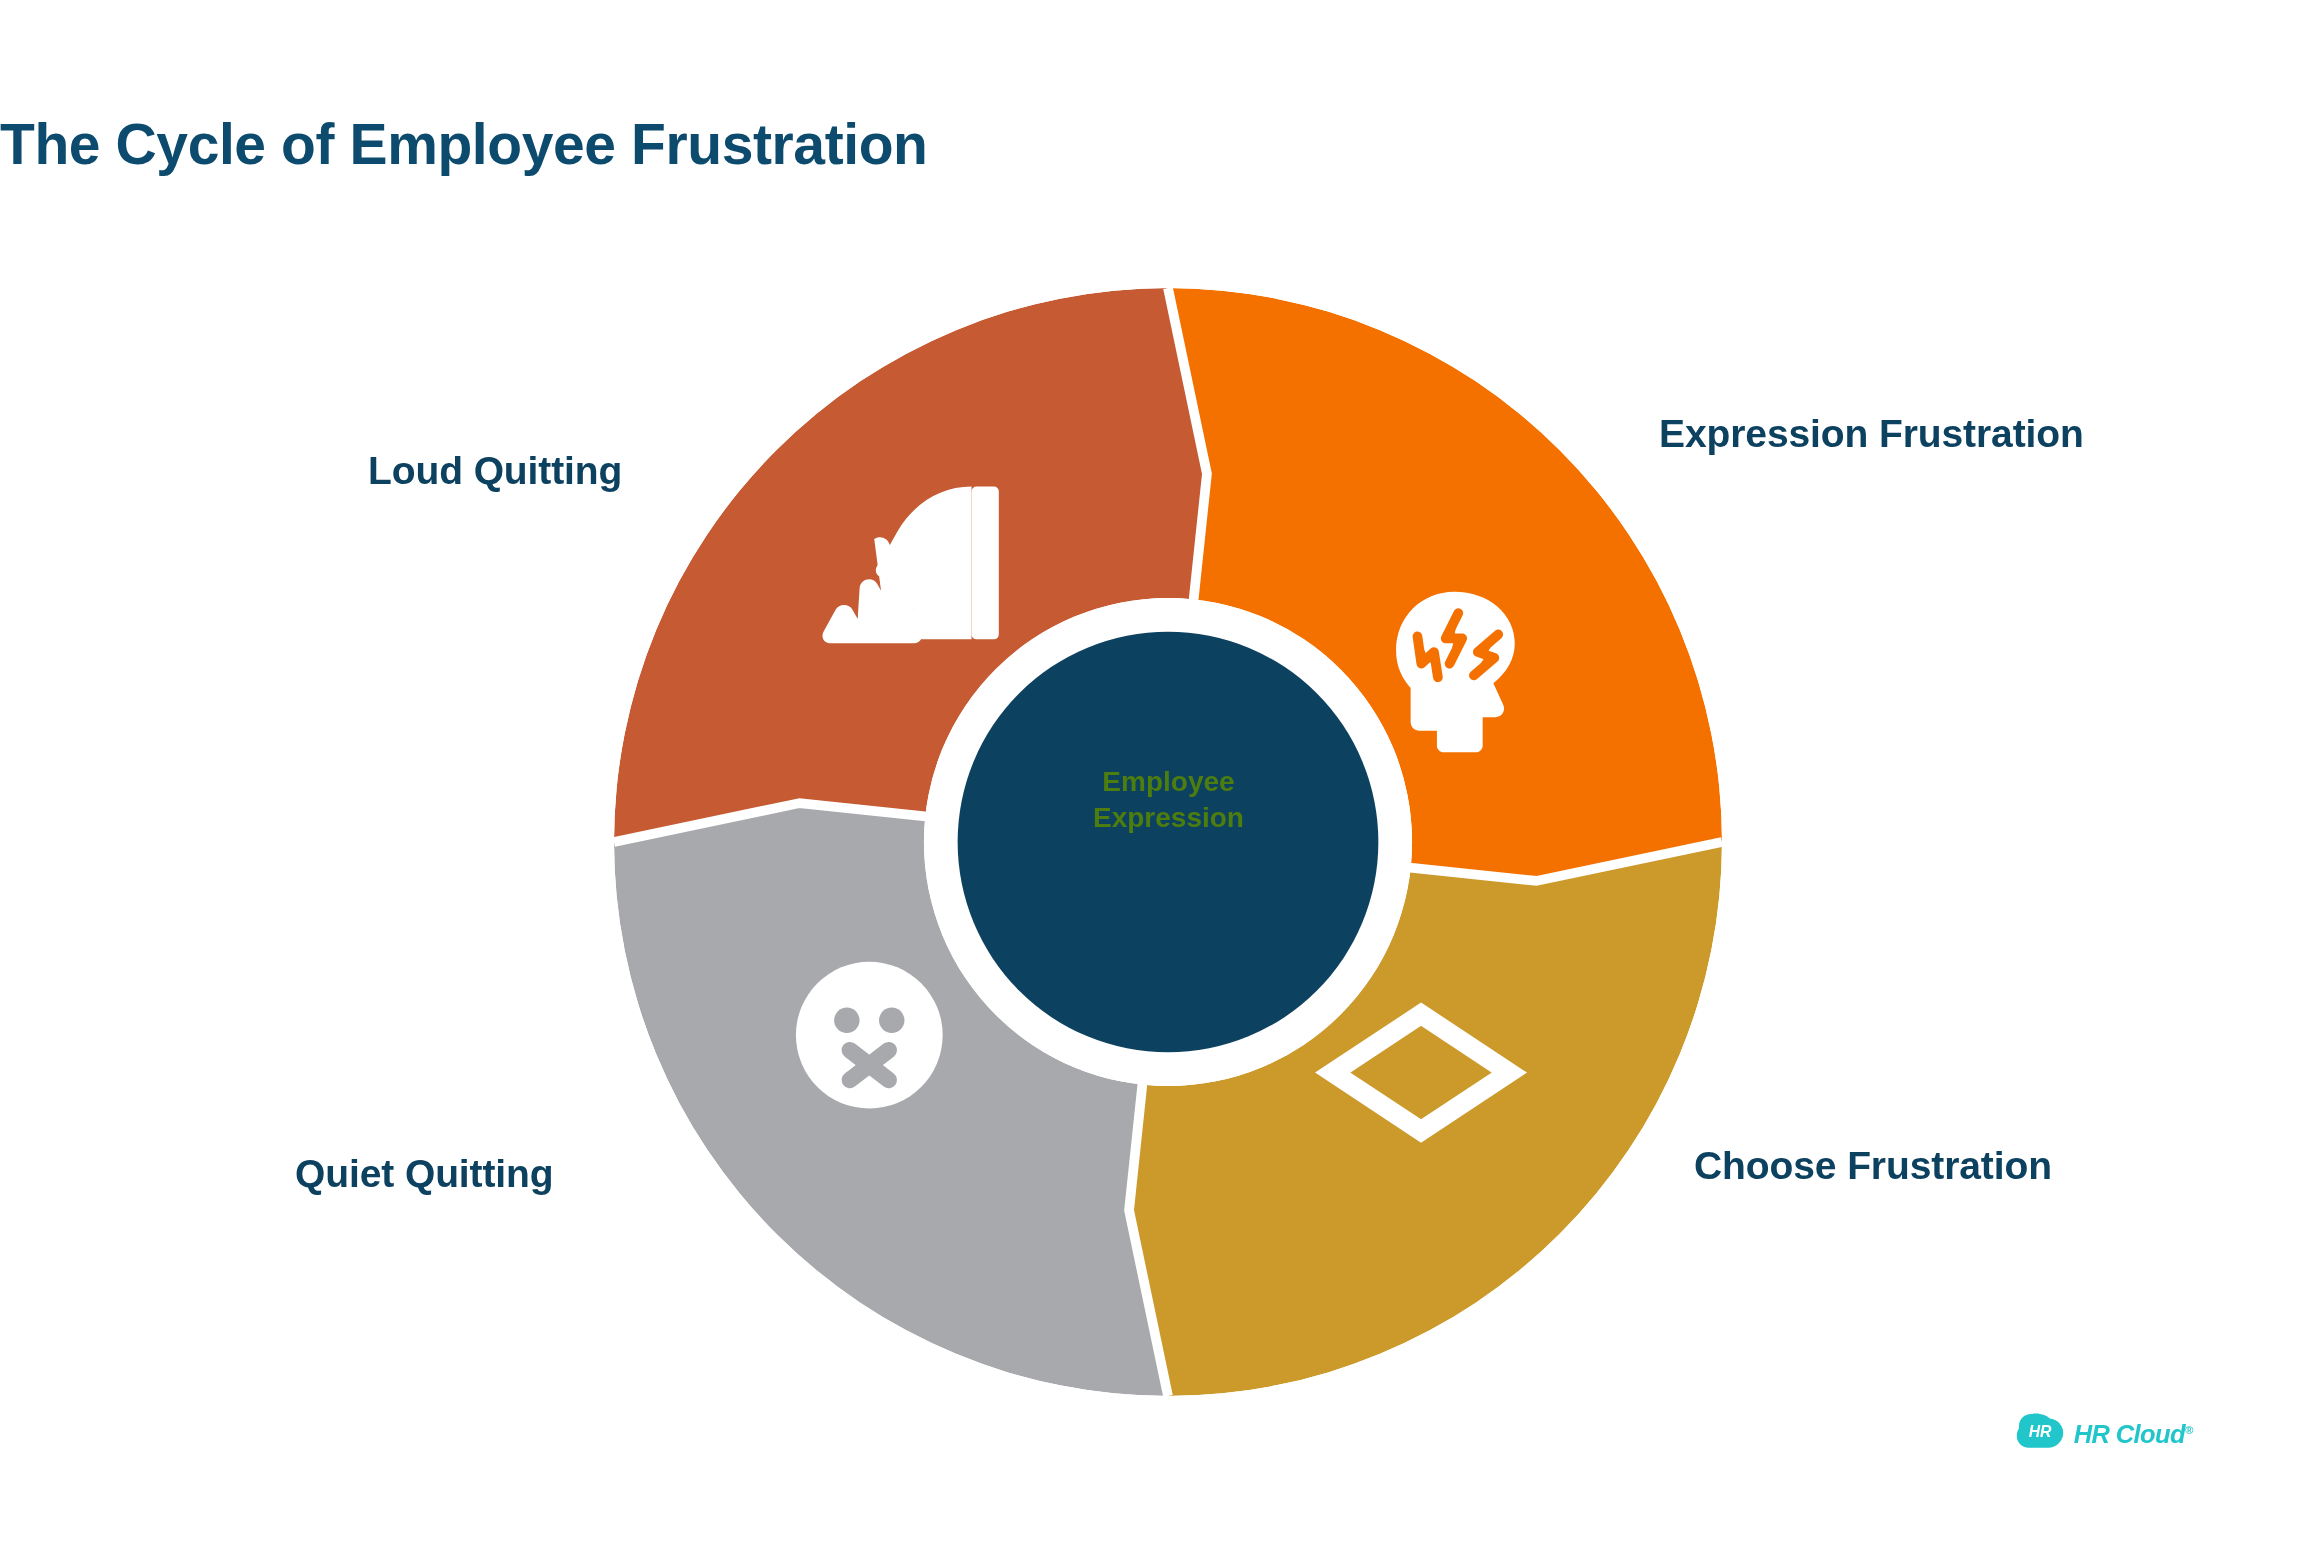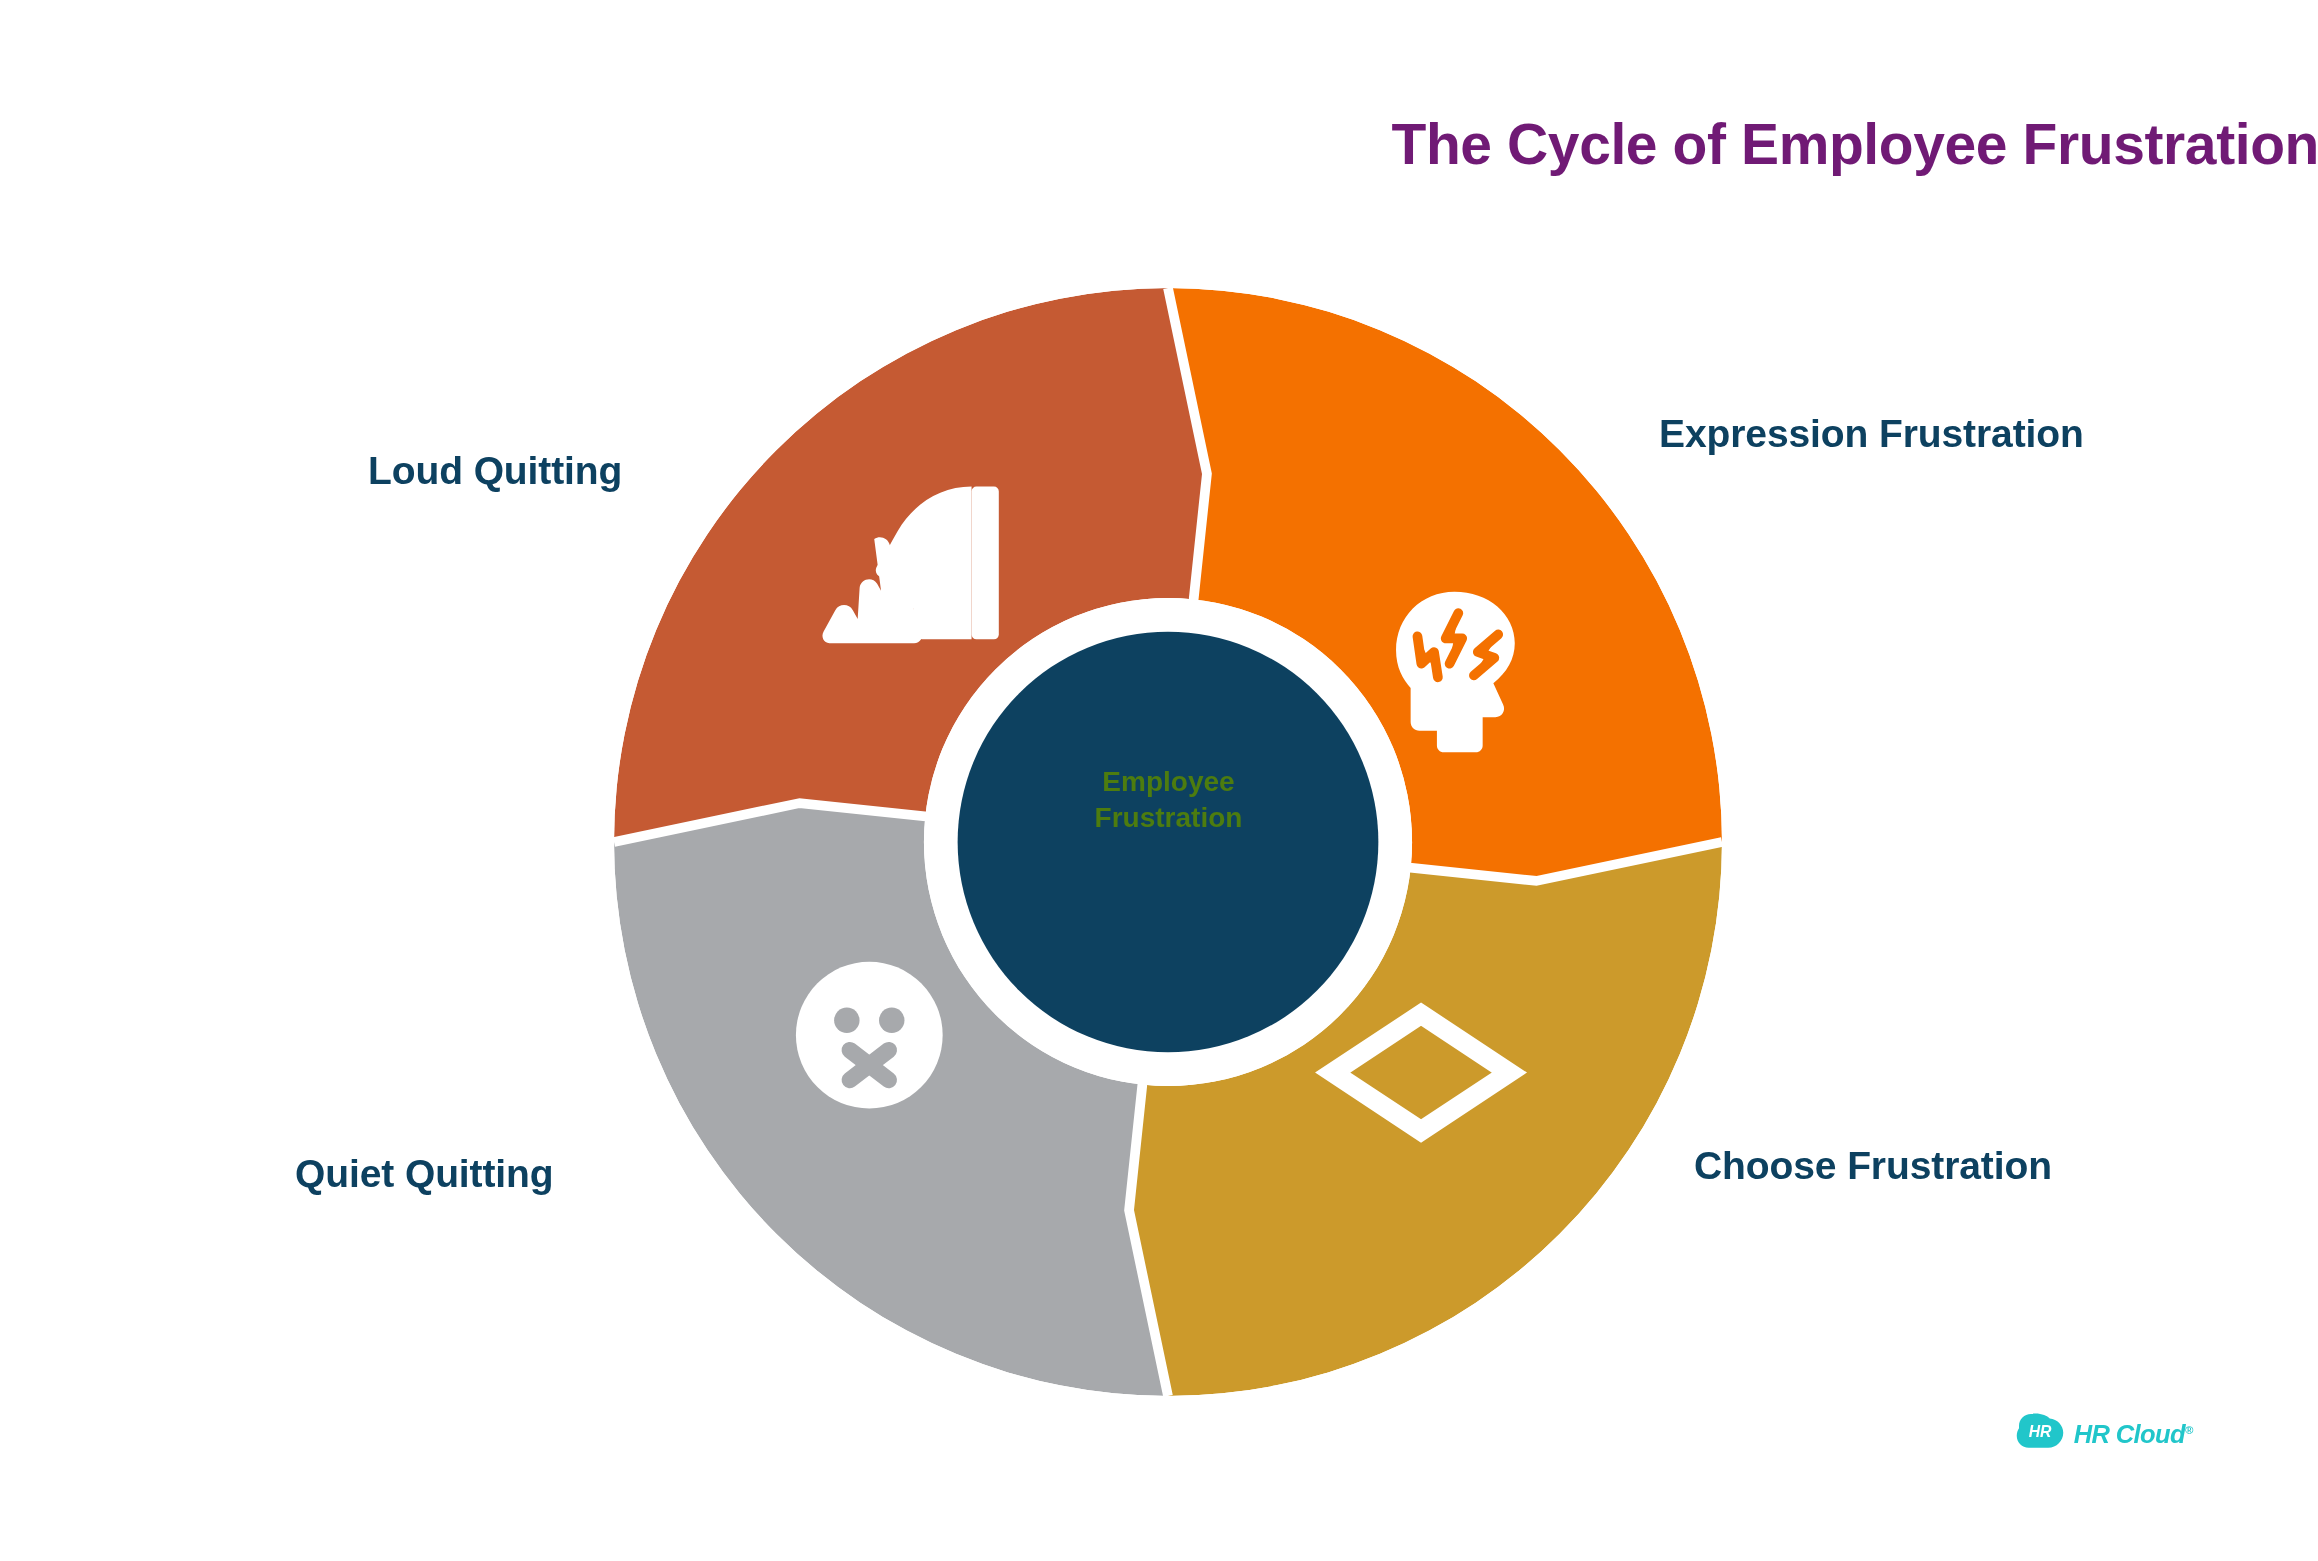--- a/index.html
+++ b/index.html
@@ -25,25 +25,25 @@
     height: 1561px;
     background: #ffffff;
   }
 
   
   .chart-title {
     position: absolute;
     left: 0;
     top: 111px;
     width: 2319px;
-    text-align: right;
+    text-align: left;
     font-size: 57px;
     font-weight: bold;
     letter-spacing: -0.4px;
-    color: #701a75;
+    color: #0c4a6e;
     white-space: nowrap;
   }
 
   
   .wheel-wrap {
     position: absolute;
     left: 614px;
     top: 288px;
     width: 1108px;
     height: 1108px;
@@ -195,21 +195,21 @@
       </g>
 
       <g transform="translate(960,970)">
         <polygon points="118,0 236,78 118,156 0,78" fill="none" stroke="#ffffff" stroke-width="26" stroke-linejoin="miter"></polygon>
       </g>
     </svg>
   </div>
 
   <div class="hub-label">
     <span>Employee</span>
-    <span class="l2">Frustration</span>
+    <span class="l2">Expression</span>
   </div>
 
   <div class="seg-label lbl-experience">Expression Frustration</div>
 
   <div class="seg-label lbl-choose">Choose Frustration</div>
 
   <div class="seg-label lbl-quiet">Quiet Quitting</div>
 
   <div class="seg-label lbl-loud">Loud Quitting</div>
 

